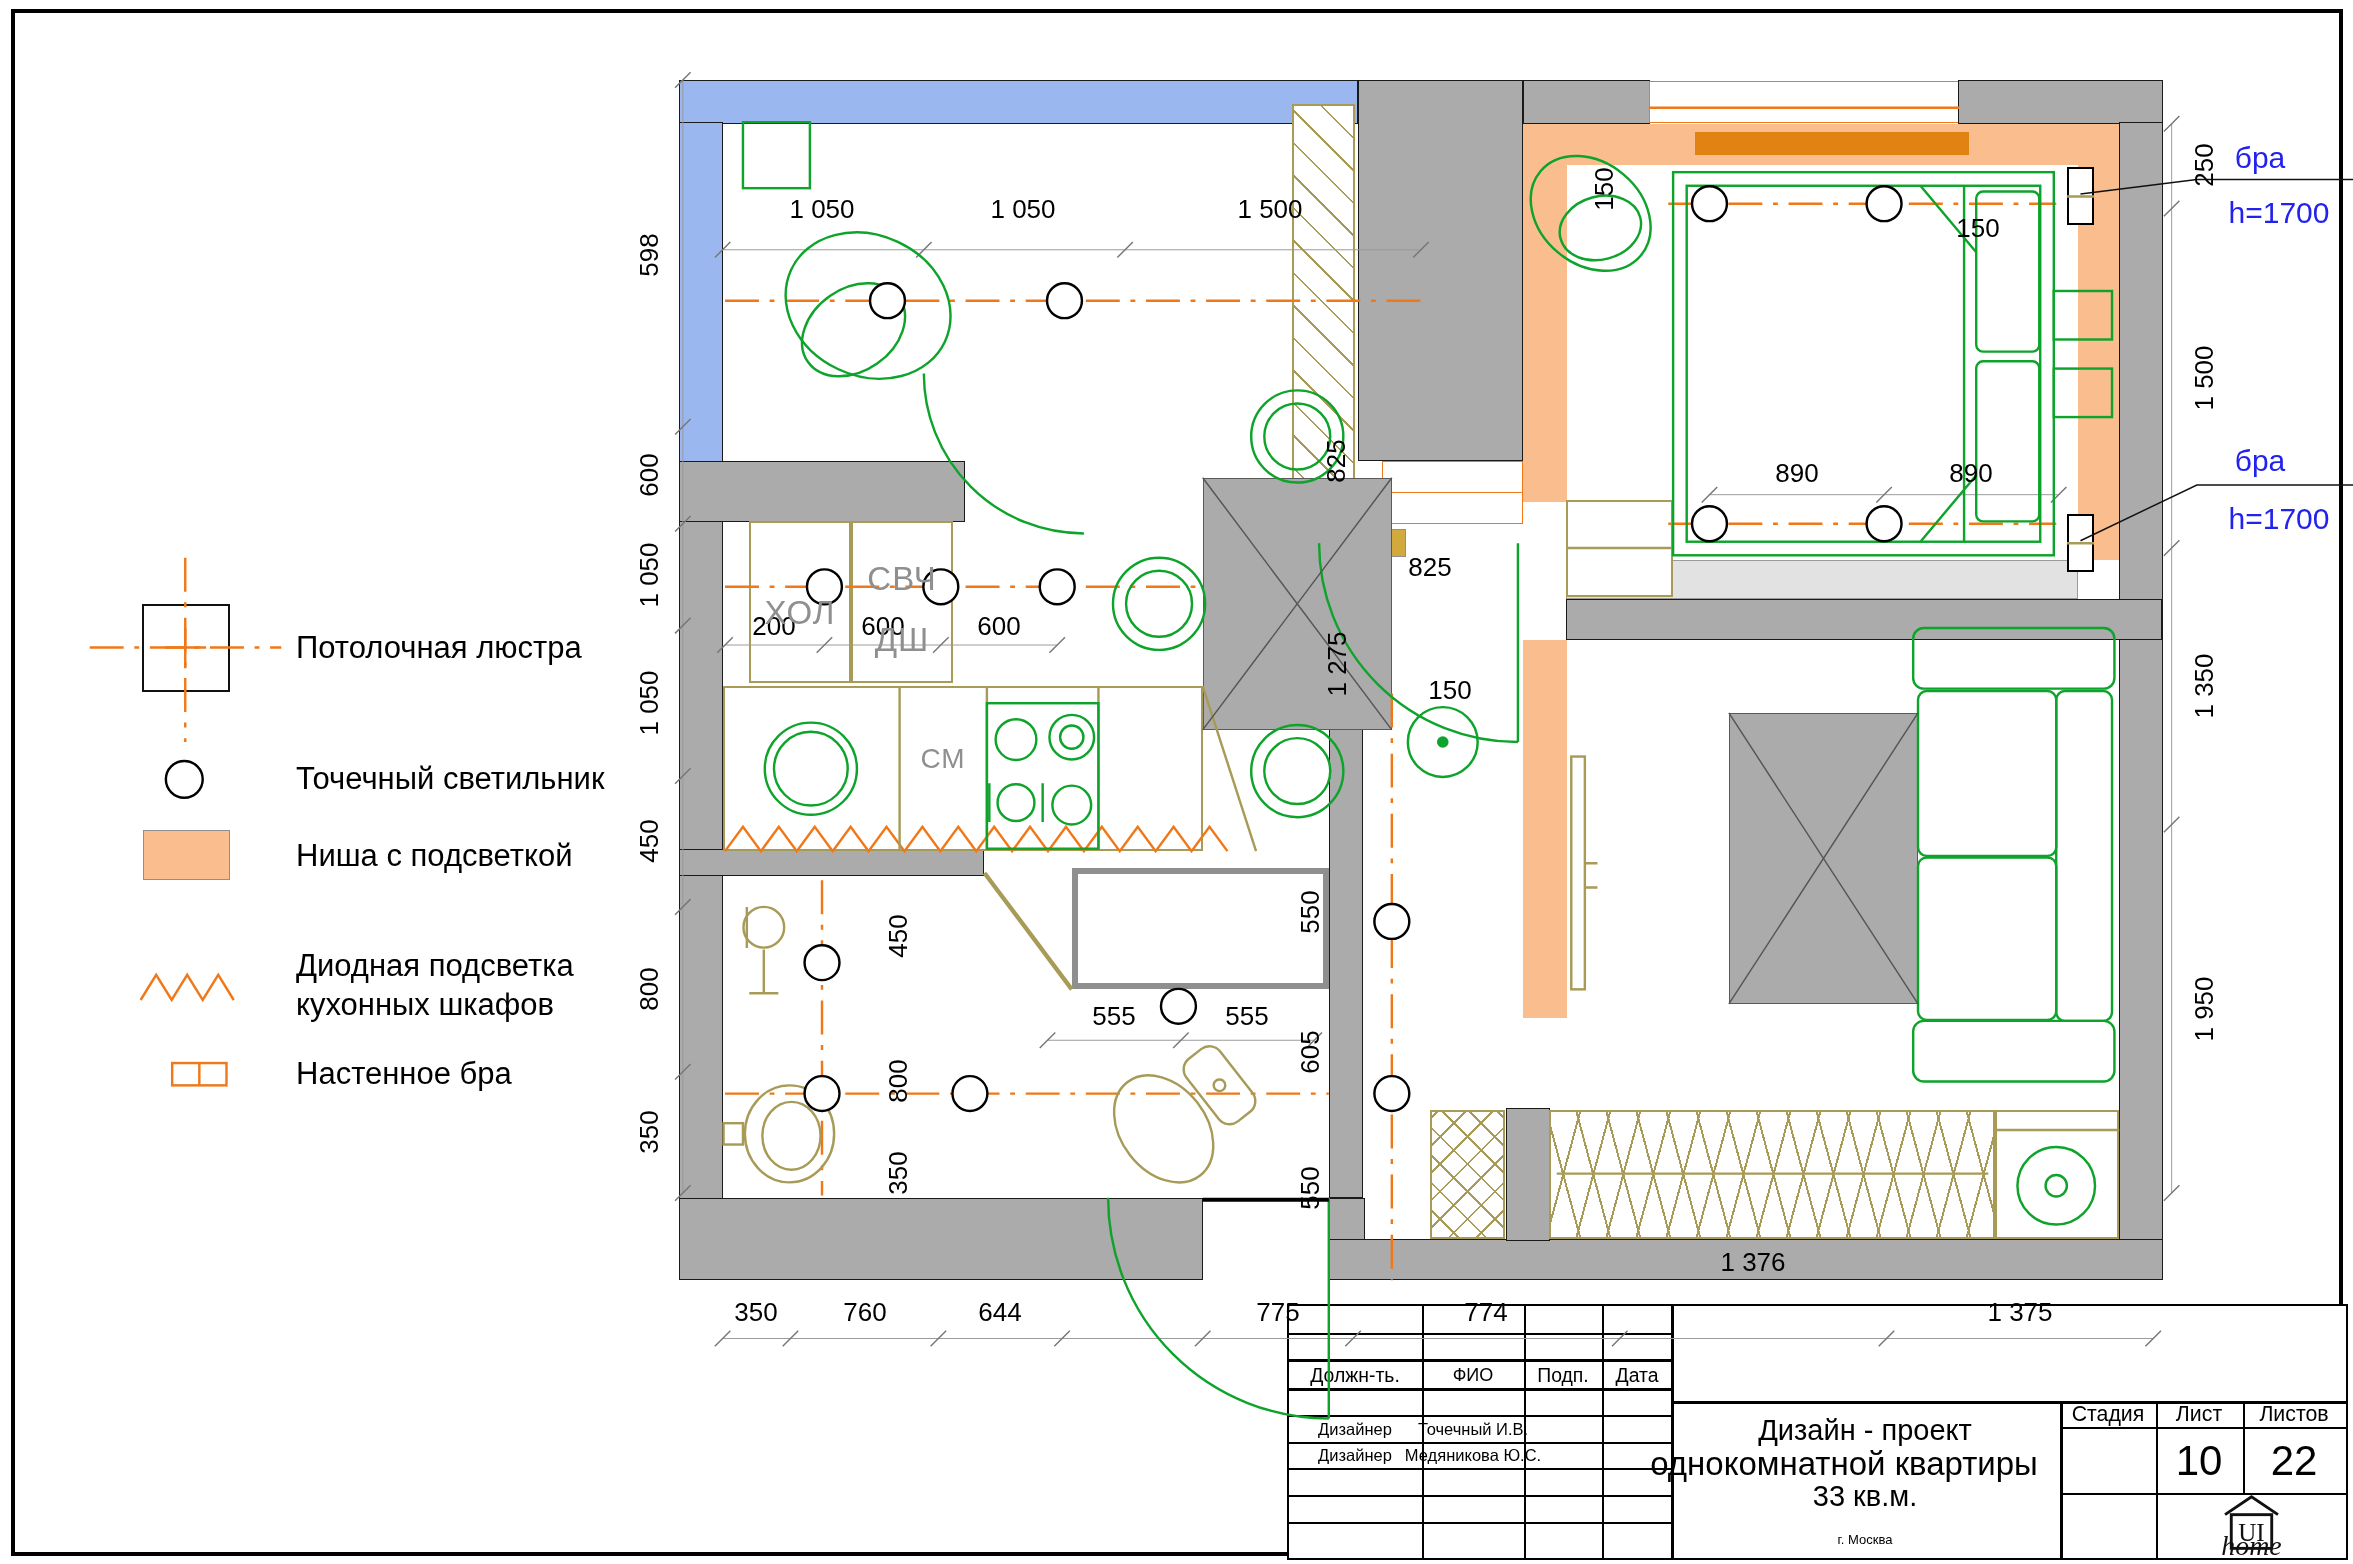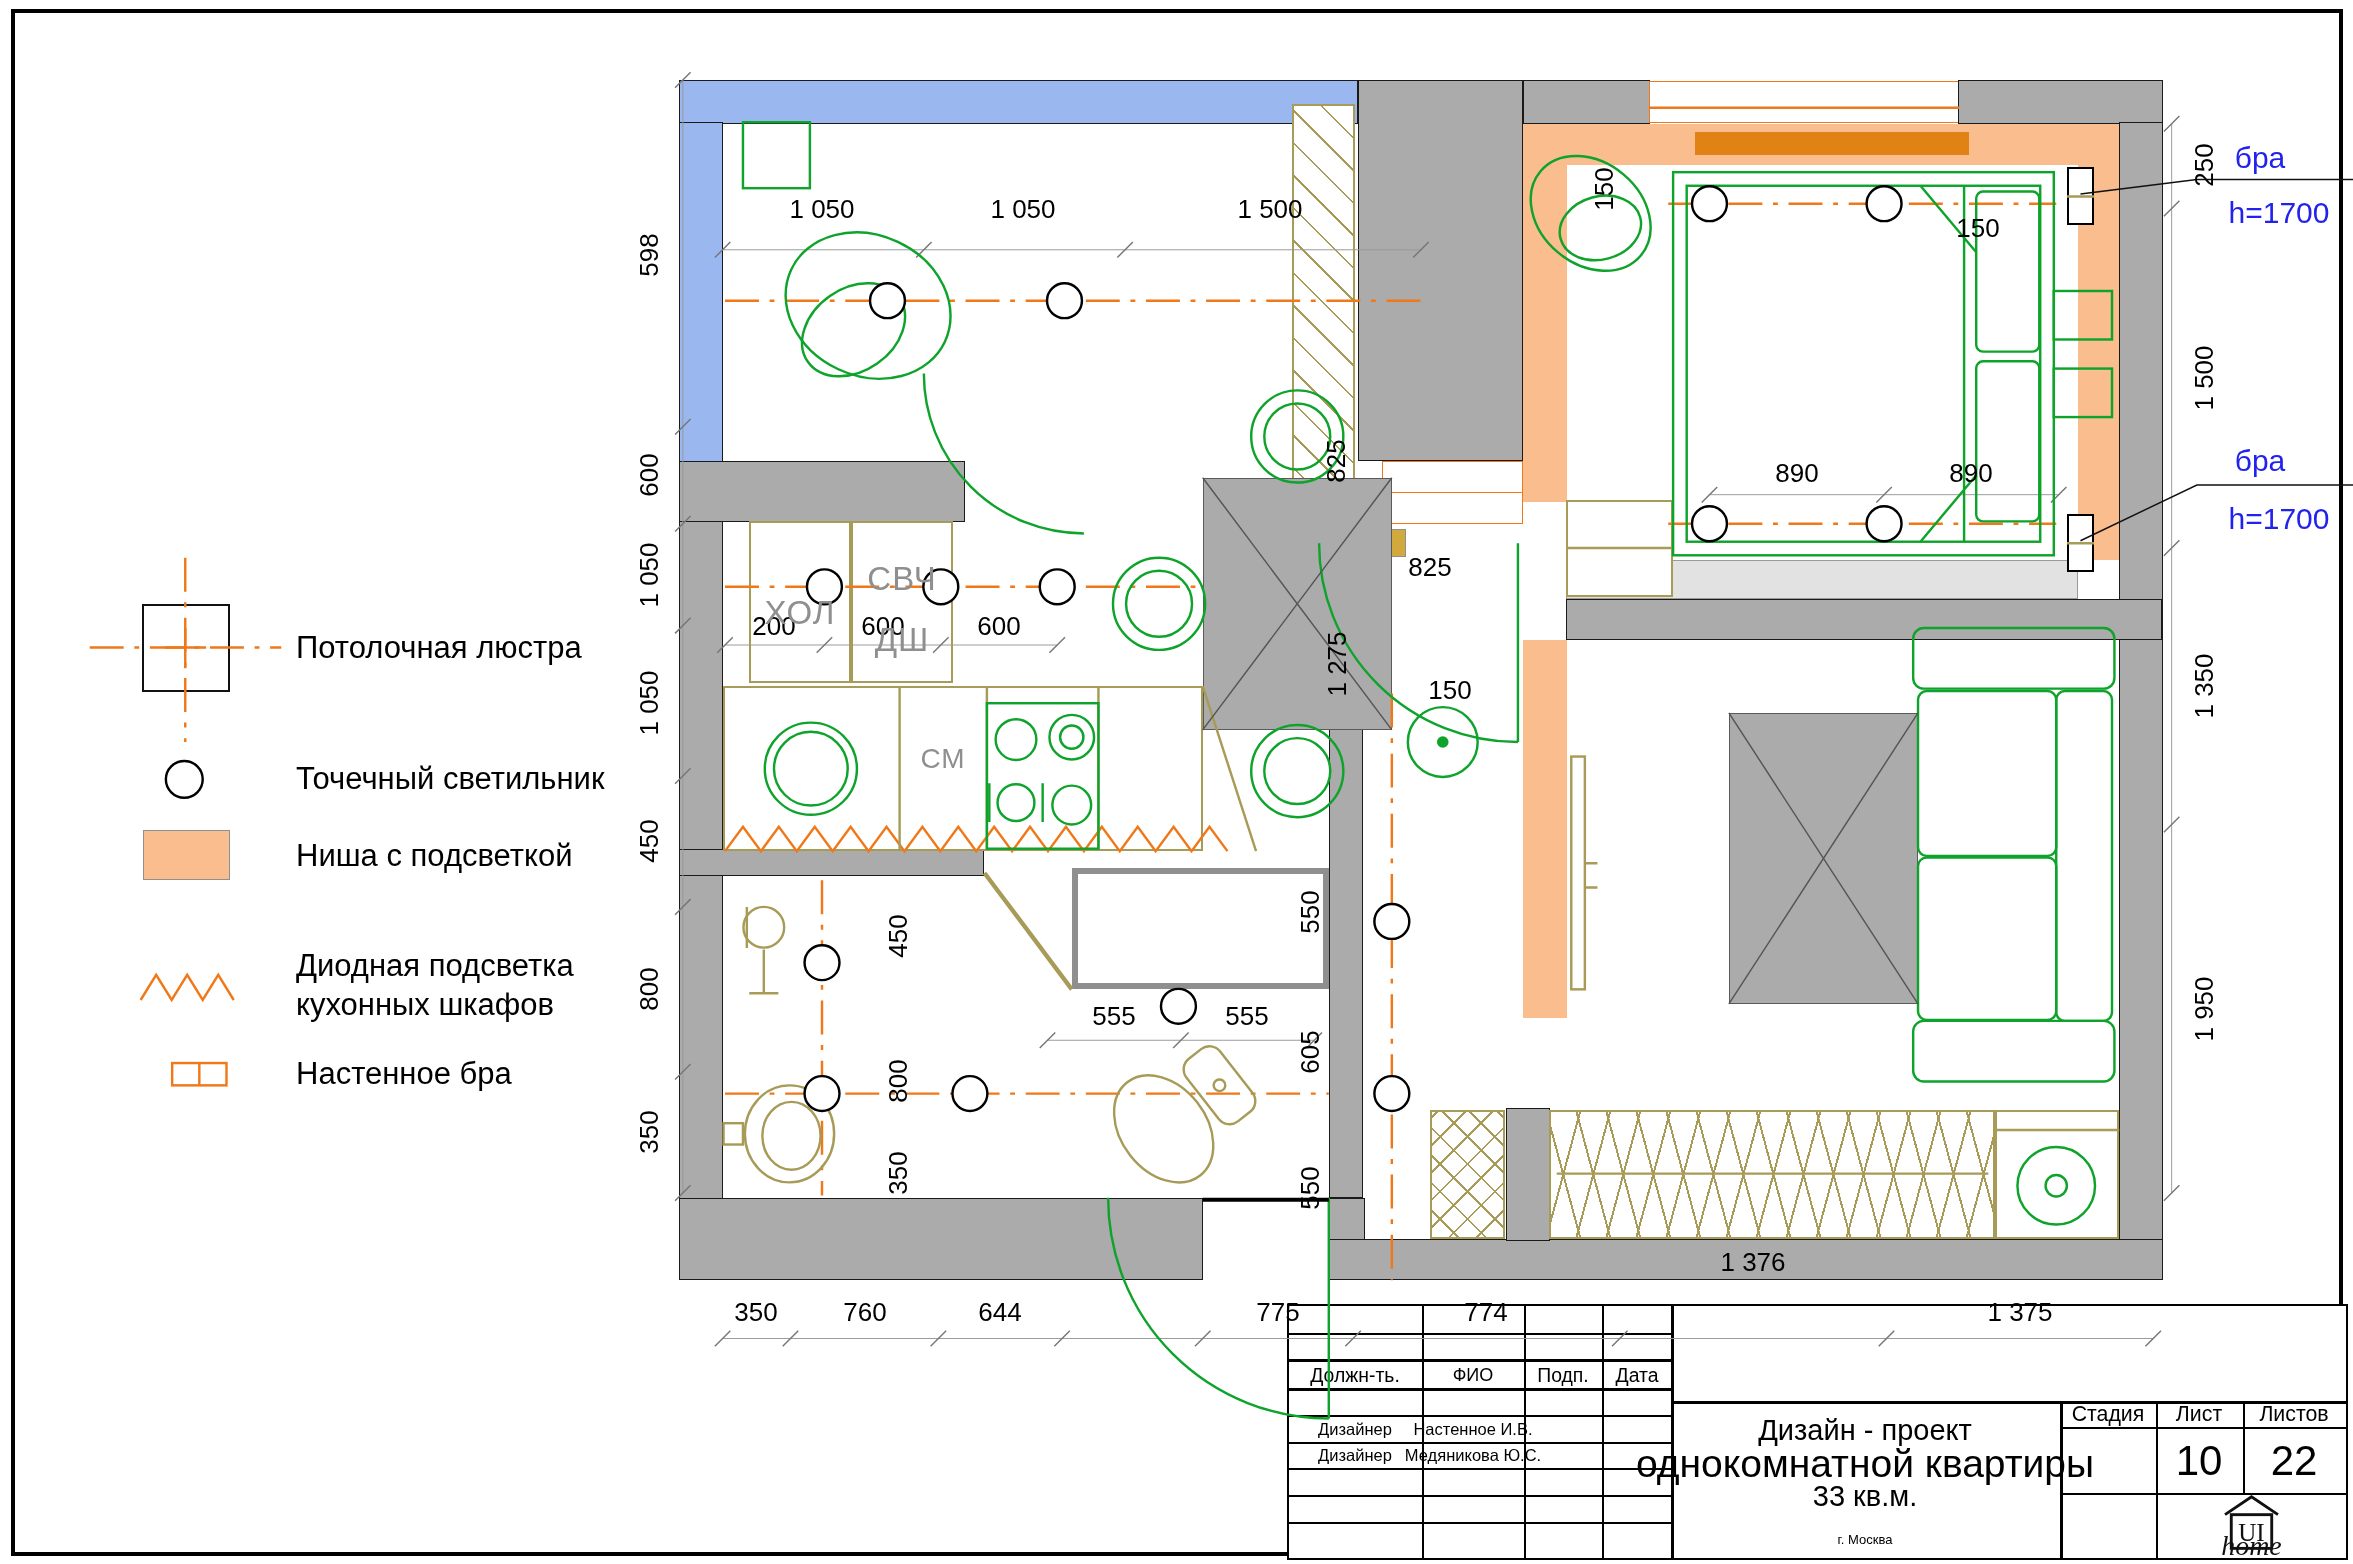--- a/index.html
+++ b/index.html
@@ -107,25 +107,25 @@
     <div class="tbl" style="left:771px;top:121px;width:287px;height:2.4px"></div>
     <div class="tbl" style="left:771px;top:187px;width:287px;height:2.4px"></div>
     <div class="tbl" style="left:867px;top:95px;width:2.4px;height:158px"></div>
     <div class="tbl" style="left:954px;top:95px;width:2.4px;height:92px"></div>
 
     <span class="tbt" style="left:66px;top:69px;font-size:19.4px">Должн-ть.</span>
     <span class="tbt" style="left:184px;top:69px;font-size:18px">ФИО</span>
     <span class="tbt" style="left:274px;top:69px;font-size:19.4px">Подп.</span>
     <span class="tbt" style="left:348px;top:69px;font-size:19.4px">Дата</span>
     <span class="tbt" style="left:66px;top:123px;font-size:16.5px">Дизайнер</span>
-    <span class="tbt" style="left:184px;top:123px;font-size:16.5px">Настенное И.В.</span>
+    <span class="tbt" style="left:184px;top:123px;font-size:16.5px">Точечный И.В.</span>
     <span class="tbt" style="left:66px;top:149px;font-size:16.5px">Дизайнер</span>
     <span class="tbt" style="left:184px;top:149px;font-size:16.5px">Медяникова Ю.С.</span>
     <span class="tbt" style="left:576px;top:124px;font-size:29px">Дизайн - проект</span>
-    <span class="tbt" style="left:576px;top:158px;font-size:39px">однокомнатной квартиры</span>
+    <span class="tbt" style="left:555px;top:158px;font-size:33px">однокомнатной квартиры</span>
     <span class="tbt" style="left:576px;top:190px;font-size:29px">33 кв.м.</span>
     <span class="tbt" style="left:576px;top:233px;font-size:13px">г. Москва</span>
     <span class="tbt" style="left:819px;top:108px;font-size:21.3px">Стадия</span>
     <span class="tbt" style="left:910px;top:108px;font-size:21.3px">Лист</span>
     <span class="tbt" style="left:1005px;top:108px;font-size:21.3px">Листов</span>
     <span class="tbt" style="left:910px;top:155px;font-size:42px">10</span>
     <span class="tbt" style="left:1005px;top:155px;font-size:42px">22</span>
 
     <svg width="145" height="65" style="position:absolute;left:890px;top:187px" viewBox="0 0 300 135">
       <path d="M95 45 L150 8 L205 45" stroke="#111" stroke-width="6" fill="none"></path>

